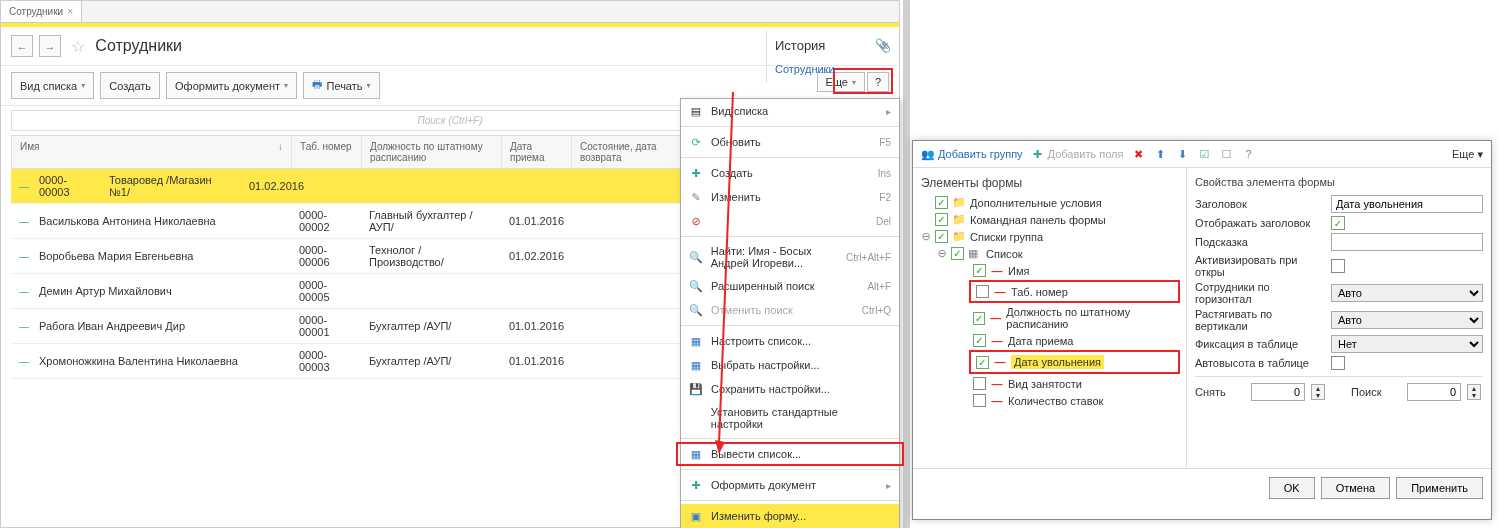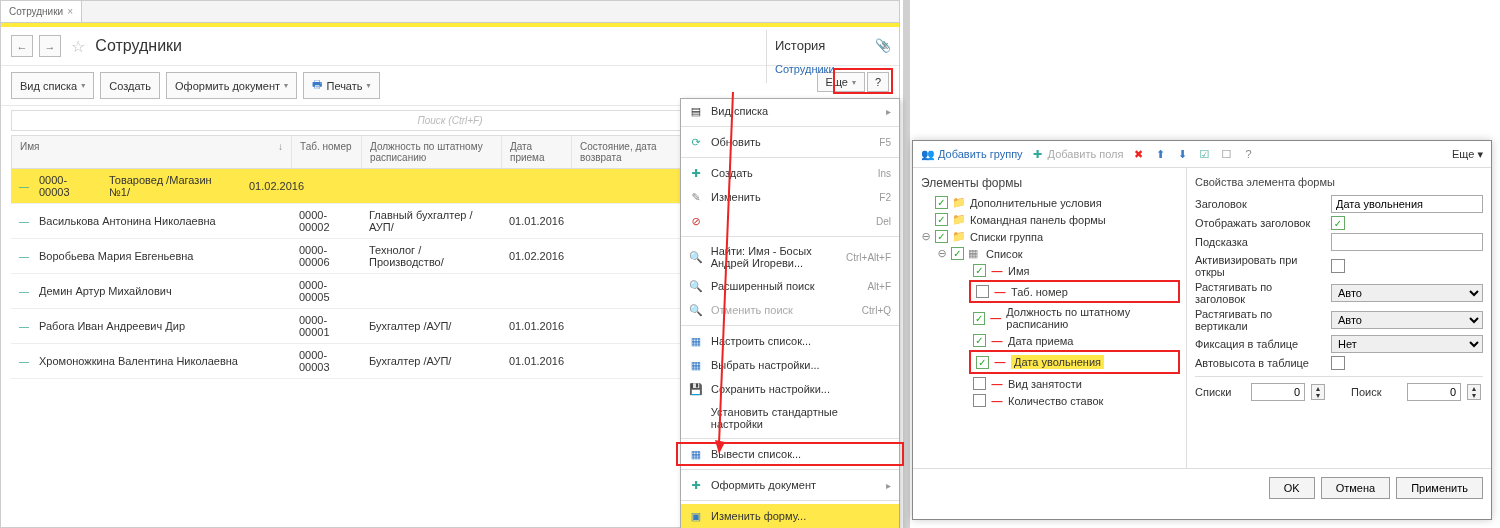--- a/index.html
+++ b/index.html
@@ -388,38 +388,38 @@
         </div>
       <div class="prop-row">
           <label>Подсказка</label>
           <input type="text" style="">
         </div>
       <div class="prop-row">
           <label>Активизировать при откры</label>
           <span class="chkbox empty"></span>
         </div>
       <div class="prop-row">
-          <label>Растягивать по заголовок</label>
+          <label>Сотрудники по горизонтал</label>
           <select><option>Авто</option></select>
         </div>
       <div class="prop-row">
           <label>Растягивать по вертикали</label>
           <select><option>Авто</option></select>
         </div>
       <div class="prop-row">
           <label>Фиксация в таблице</label>
           <select><option>Нет</option></select>
         </div>
       <div class="prop-row">
           <label>Автовысота в таблице</label>
           <span class="chkbox empty"></span>
         </div>
       <div style="height:1px;background:#ddd;margin:6px 0"></div>
       <div class="prop-row">
-        <label style="width:50px">Списки</label>
+        <label style="width:50px">Снять</label>
         <input class="spin" value="0" style="">
           <span class="spinbtn">▴<br>▾</span>
         <label style="width:50px;margin-left:20px">Поиск</label>
         <input class="spin" value="0" style="">
           <span class="spinbtn">▴<br>▾</span>
       </div>
     </div>
   </div>
   <div class="dlg-footer">
     <button>OK</button>

